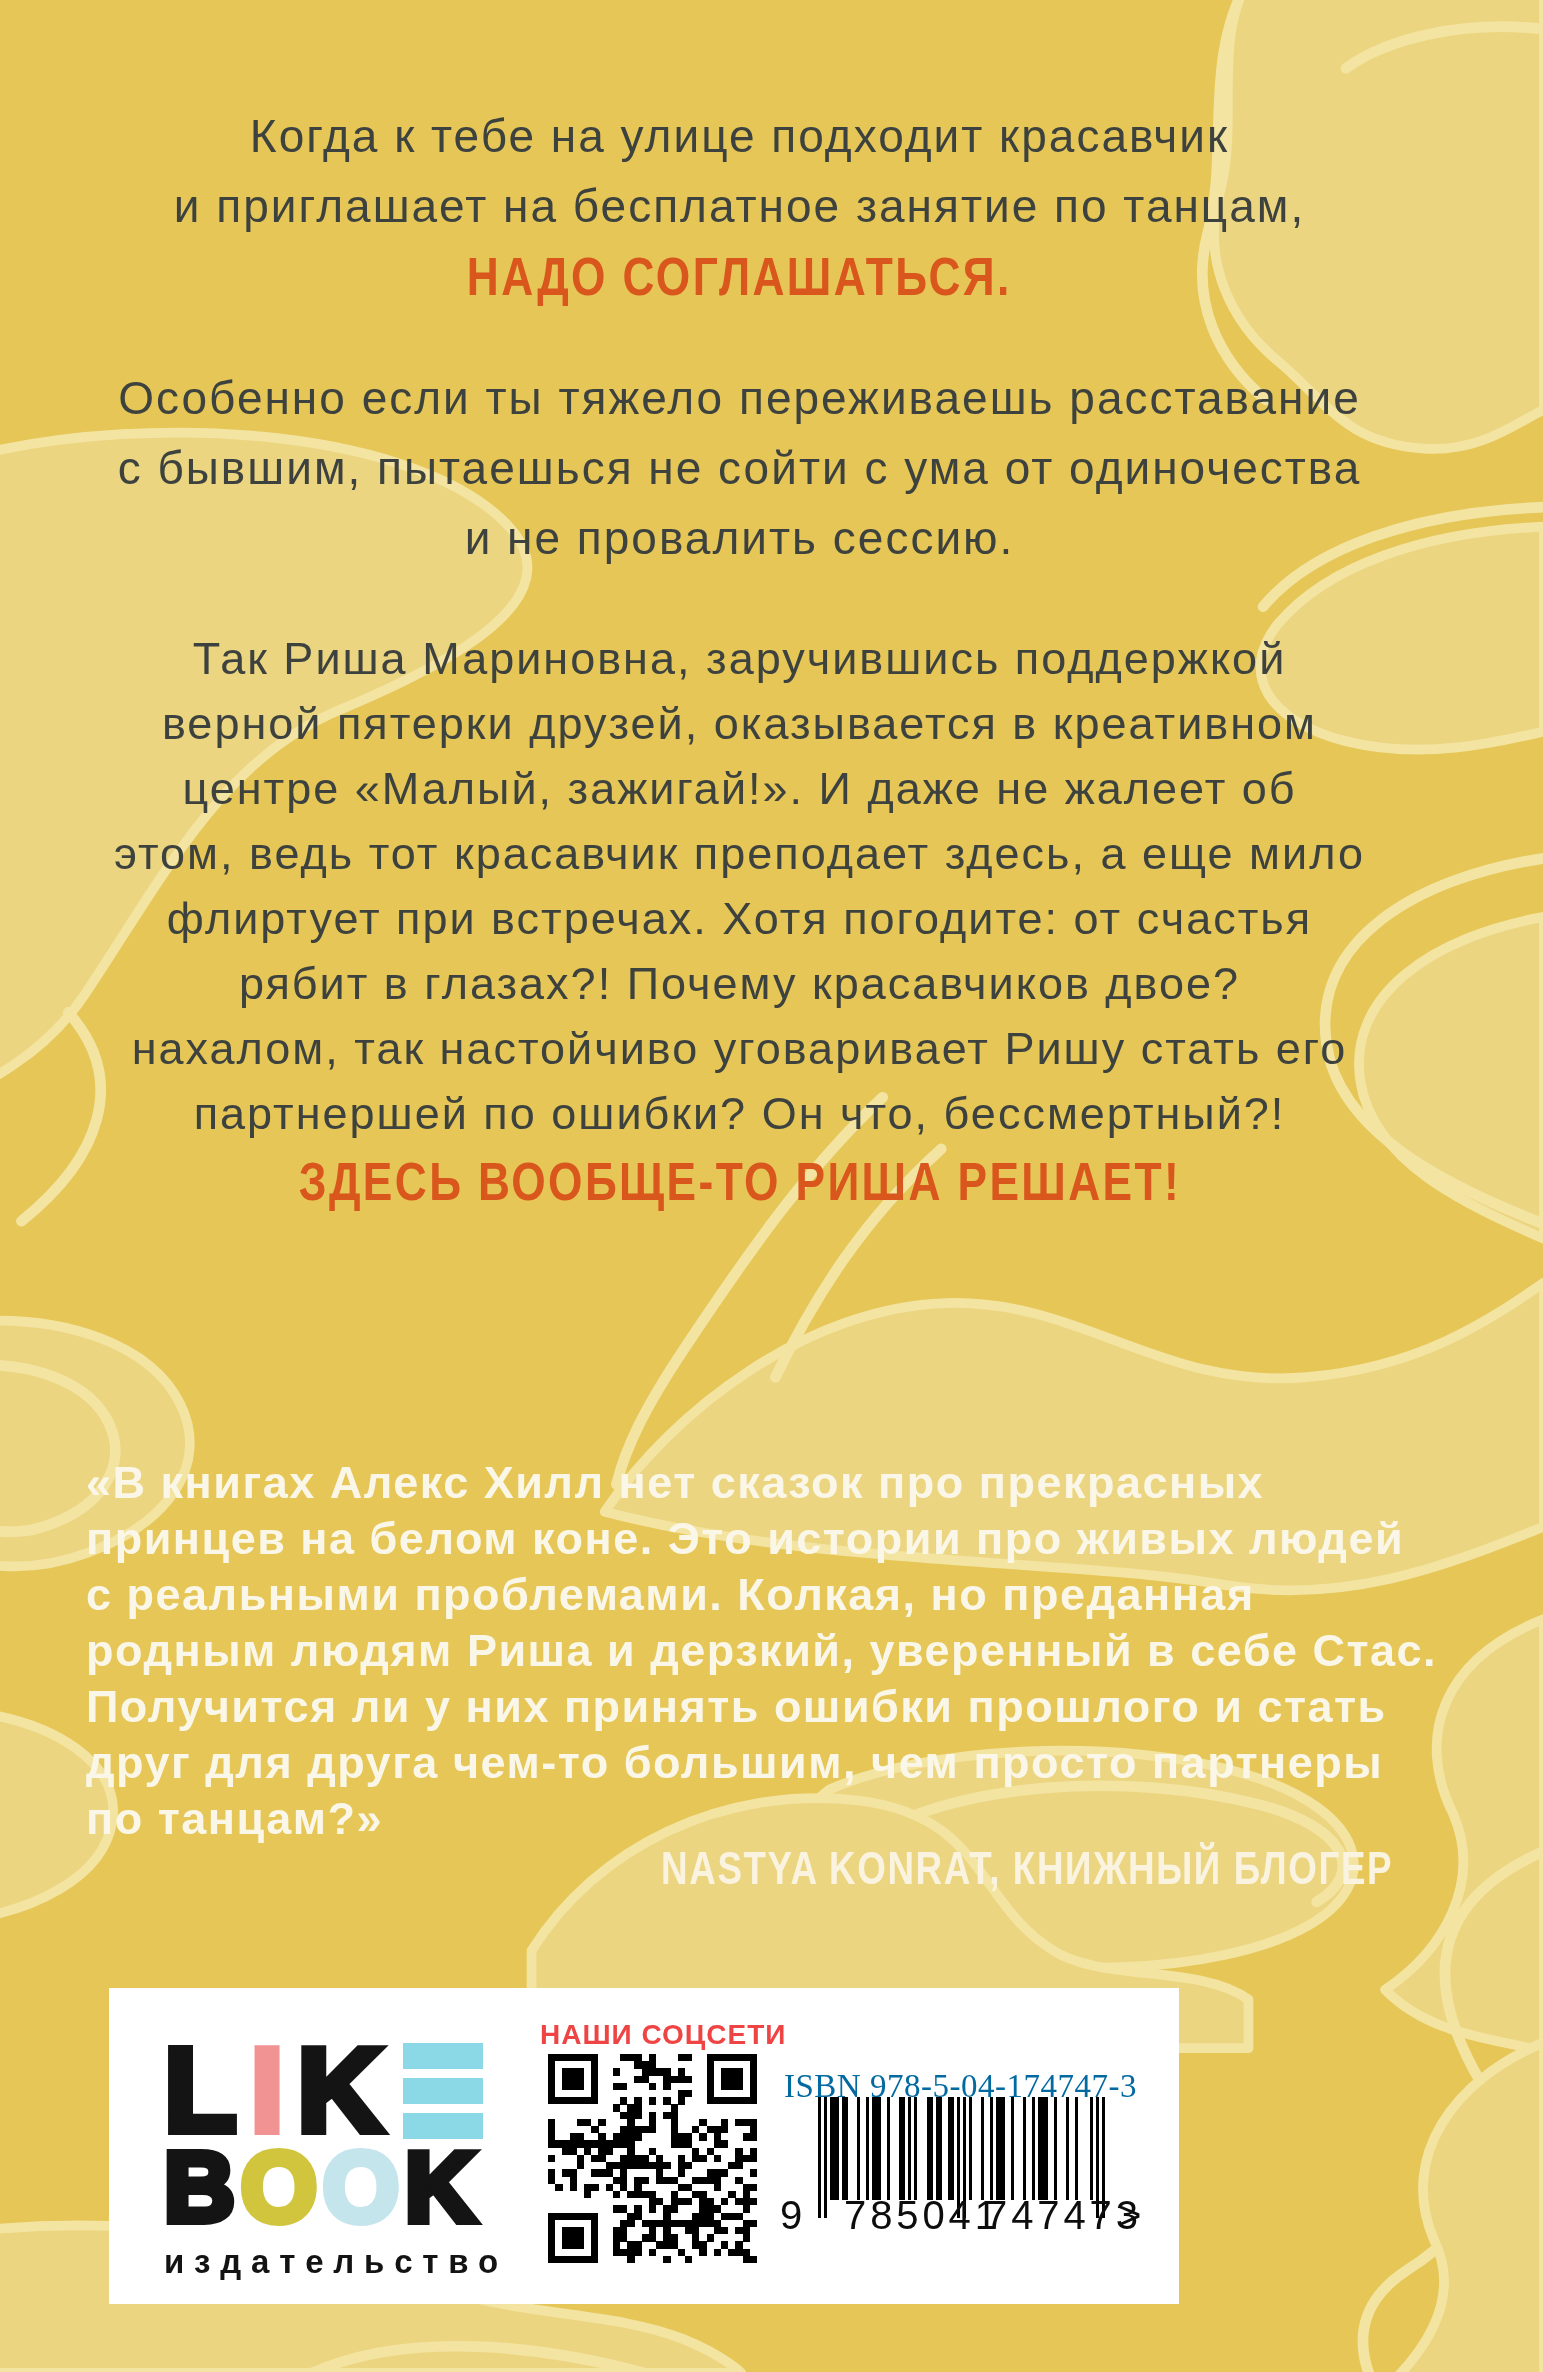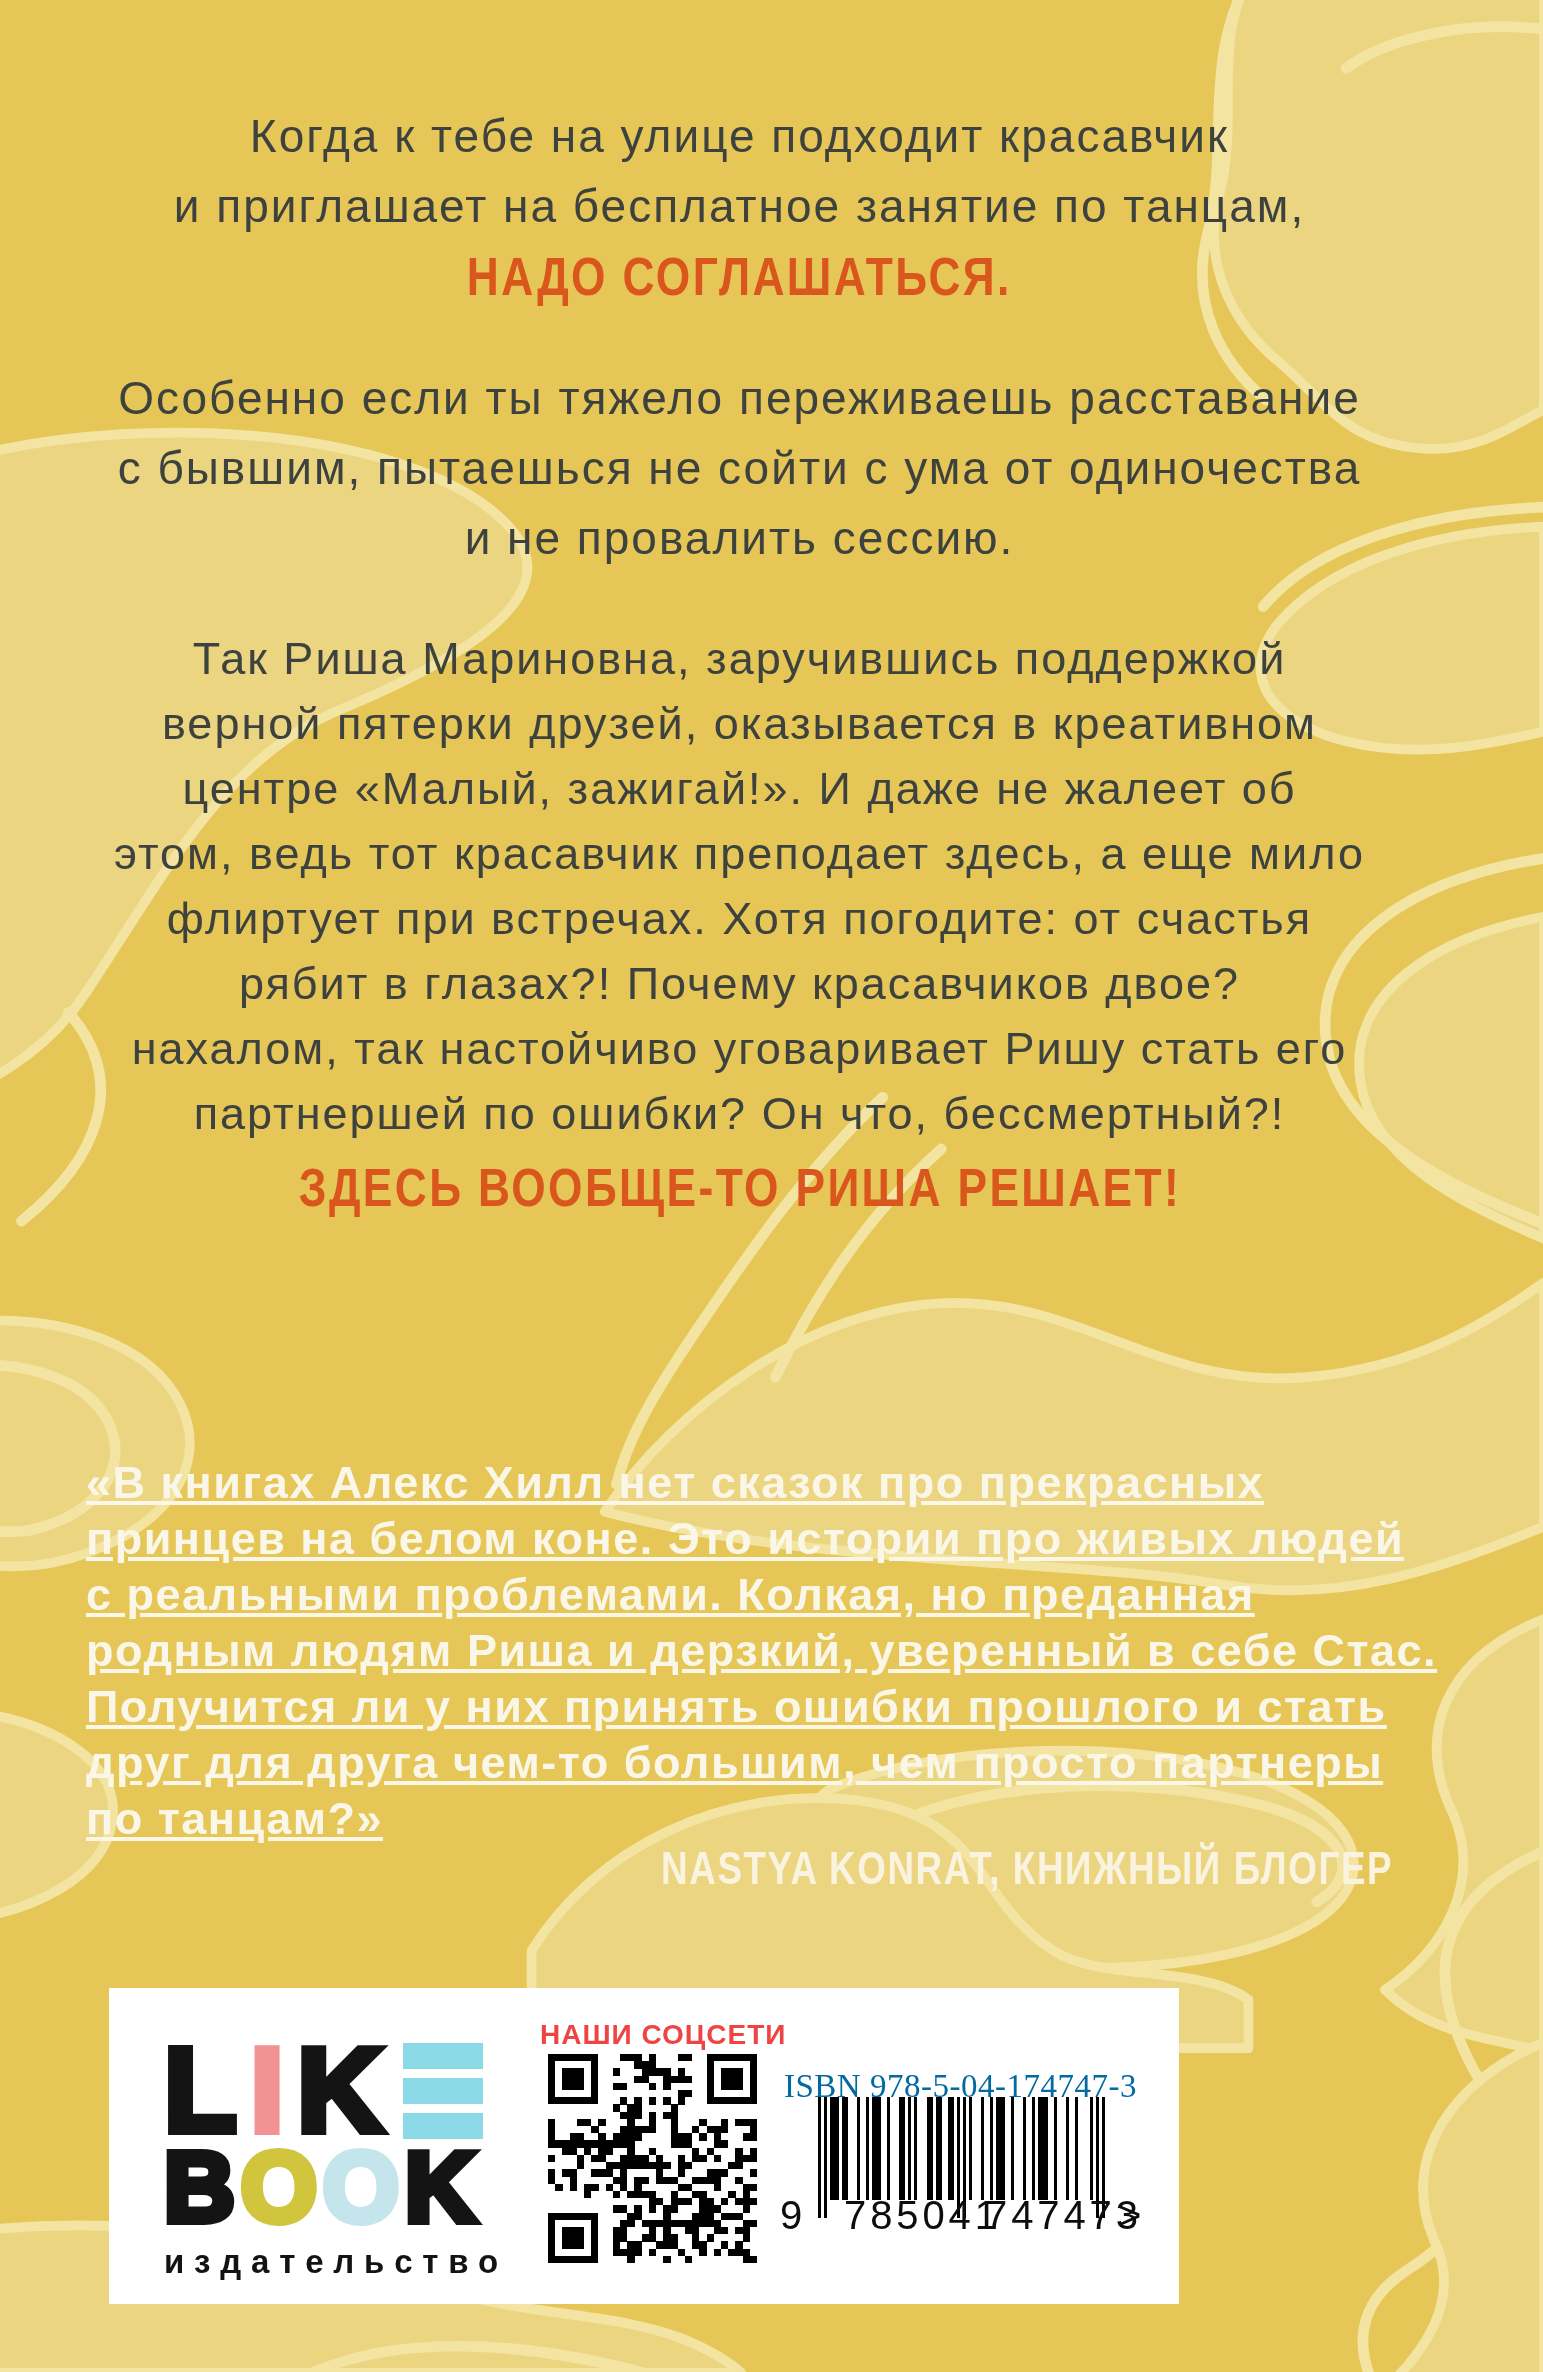--- a/index.html
+++ b/index.html
@@ -16,21 +16,21 @@
   .dark{color:#3d423e;}
   .synopsis{text-align:center;}
   .synopsis .line{line-height:65px;font-size:45px;letter-spacing:2px;white-space:nowrap;}
   .p1 .line,.p2 .line{line-height:70px;font-size:46px;}
   .hl{margin-top:3.9px;line-height:62px;white-space:nowrap;text-align:center;}
   .hl .cond{
     display:inline-block;transform:scaleX(.82);transform-origin:50% 50%;
     color:#d9571d;font-size:54px;font-weight:700;letter-spacing:2.9px;
   }
   .quote{position:absolute;text-align:left;color:#fbf7e8;}
-  .quote .line{line-height:56px;font-size:45px;font-weight:700;letter-spacing:1.5px;white-space:nowrap;text-decoration:underline;}
+  .quote .line{line-height:56px;font-size:45px;font-weight:700;letter-spacing:1.5px;white-space:nowrap;}
   .attrib{position:absolute;right:0;text-align:right;white-space:nowrap;}
   .attrib .cond2{
     display:inline-block;transform:scaleX(.8);transform-origin:100% 50%;
     color:#faf3df;font-size:46px;font-weight:700;letter-spacing:2px;line-height:43px;
   }
   
   .panel{position:absolute;left:109px;top:1988px;width:1070px;height:316px;background:#ffffff;}
   .logo{position:absolute;left:55px;top:54px;width:322px;}
   .logo-row{display:flex;align-items:flex-start;}
   .r1{height:96px;}
@@ -105,21 +105,21 @@
 
 <div class="col synopsis p3 dark" style="top:626px;">
   <div class="line">Так Риша Мариновна, заручившись поддержкой</div>
   <div class="line">верной пятерки друзей, оказывается в креативном</div>
   <div class="line">центре «Малый, зажигай!». И даже не жалеет об</div>
   <div class="line">этом, ведь тот красавчик преподает здесь, а еще мило</div>
   <div class="line">флиртует при встречах. Хотя погодите: от счастья</div>
   <div class="line">рябит в глазах?! Почему красавчиков двое?</div>
   <div class="line">нахалом, так настойчиво уговаривает Ришу стать его</div>
   <div class="line">партнершей по ошибки? Он что, бессмертный?!</div>
-  <div class="hl" style="margin-top:10px;"><span class="cond">ЗДЕСЬ ВООБЩЕ-ТО РИША РЕШАЕТ!</span></div>
+  <div class="hl" style="margin-top:4px;"><span class="cond">ЗДЕСЬ ВООБЩЕ-ТО РИША РЕШАЕТ!</span></div>
 </div>
 
 <div class="col quote" style="top:1455px;">
   <div class="line">«В книгах Алекс Хилл нет сказок про прекрасных</div>
   <div class="line">принцев на белом коне. Это истории про живых людей</div>
   <div class="line">с реальными проблемами. Колкая, но преданная</div>
   <div class="line">родным людям Риша и дерзкий, уверенный в себе Стас.</div>
   <div class="line">Получится ли у них принять ошибки прошлого и стать</div>
   <div class="line">друг для друга чем-то большим, чем просто партнеры</div>
   <div class="line">по танцам?»</div>

